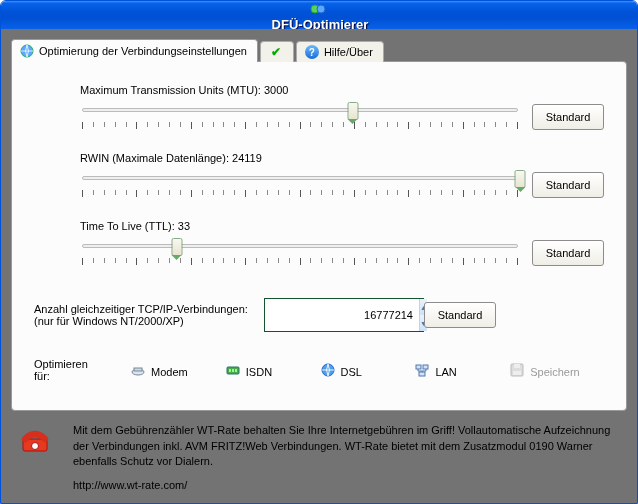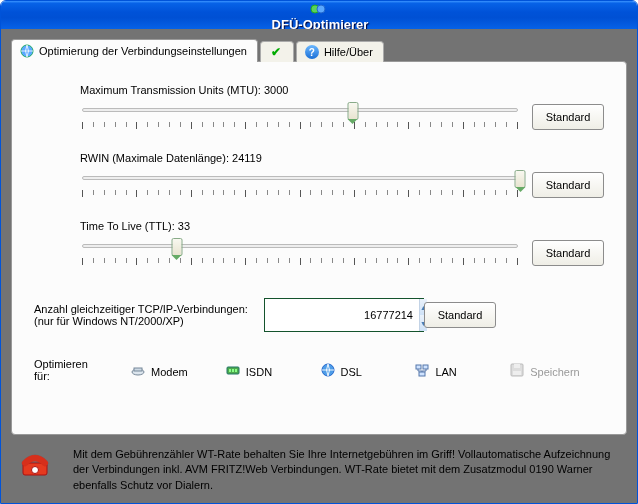--- a/index.html
+++ b/index.html
@@ -341,17 +341,18 @@
       <div class="phone">
         <svg width="32" height="32" viewBox="0 0 32 32">
           <rect x="4" y="14" width="24" height="12" rx="2" fill="#e53a1f" stroke="#a11"></rect>
           <circle cx="16" cy="21" r="3.5" fill="#fff" stroke="#a11"></circle>
           <path d="M6 14 Q16 4 26 14" fill="none" stroke="#e53a1f" stroke-width="6" stroke-linecap="round"></path>
           <path d="M6 14 Q16 4 26 14" fill="none" stroke="#a11" stroke-width="6.5" stroke-linecap="round" opacity="0.25"></path>
         </svg>
       </div>
       <div class="ftext">
         <span>Mit dem Gebührenzähler WT-Rate behalten Sie Ihre Internetgebühren im Griff! Vollautomatische Aufzeichnung der Verbindungen inkl. AVM FRITZ!Web Verbindungen. WT-Rate bietet mit dem Zusatzmodul 0190 Warner ebenfalls Schutz vor Dialern.</span>
+        <span class="link">http://www.wt-rate.com/</span>
       </div>
     </div>
 
   </div>
 </div>
 
 </body></html>

